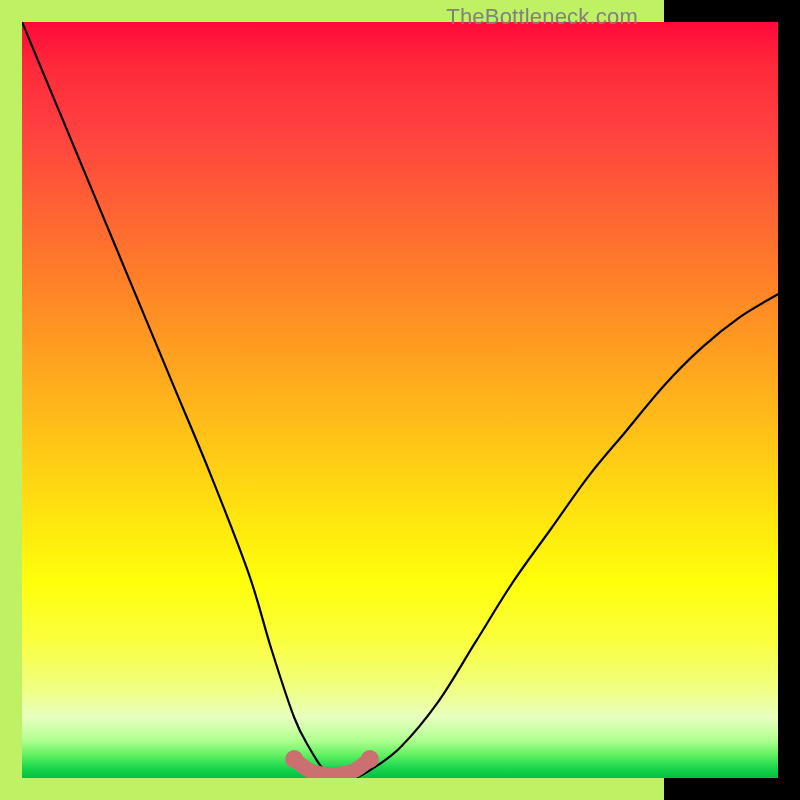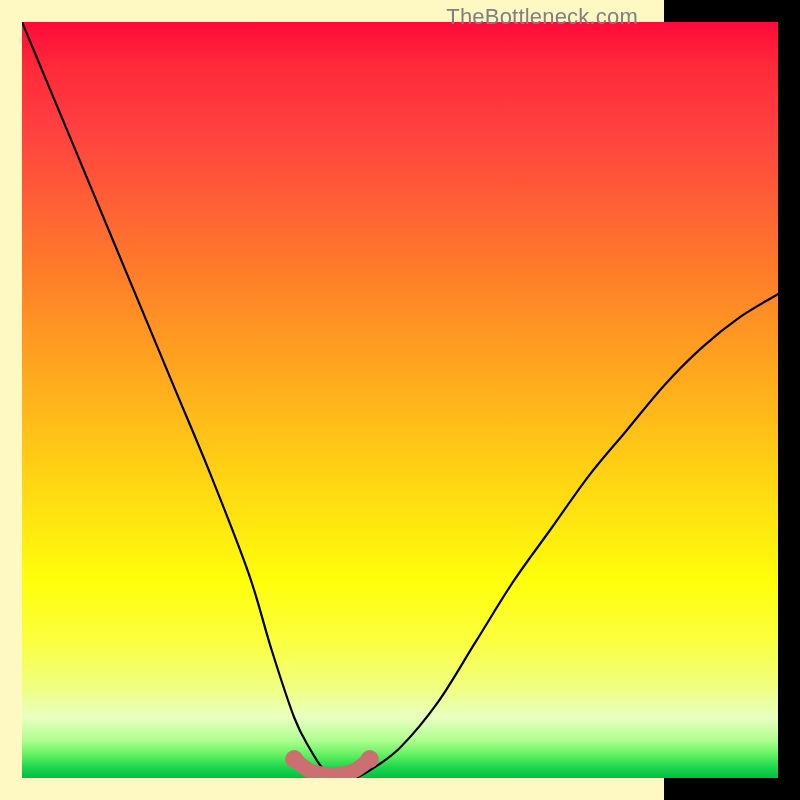--- a/index.html
+++ b/index.html
@@ -8,21 +8,21 @@
     width: 800px;
     height: 800px;
     background: #000;
     overflow: hidden;
     font-family: Arial, Helvetica, sans-serif;
   }
   .frame {
     position: relative;
     width: 664px;
     height: 800px;
-    background: #fef9c3;
+    background: #bef264;
   }
   .plot {
     position: absolute;
     left: 22px;
     top: 22px;
     width: 756px;
     height: 756px;
     
     background: linear-gradient(to bottom,
       #ff0a3a 0%,

